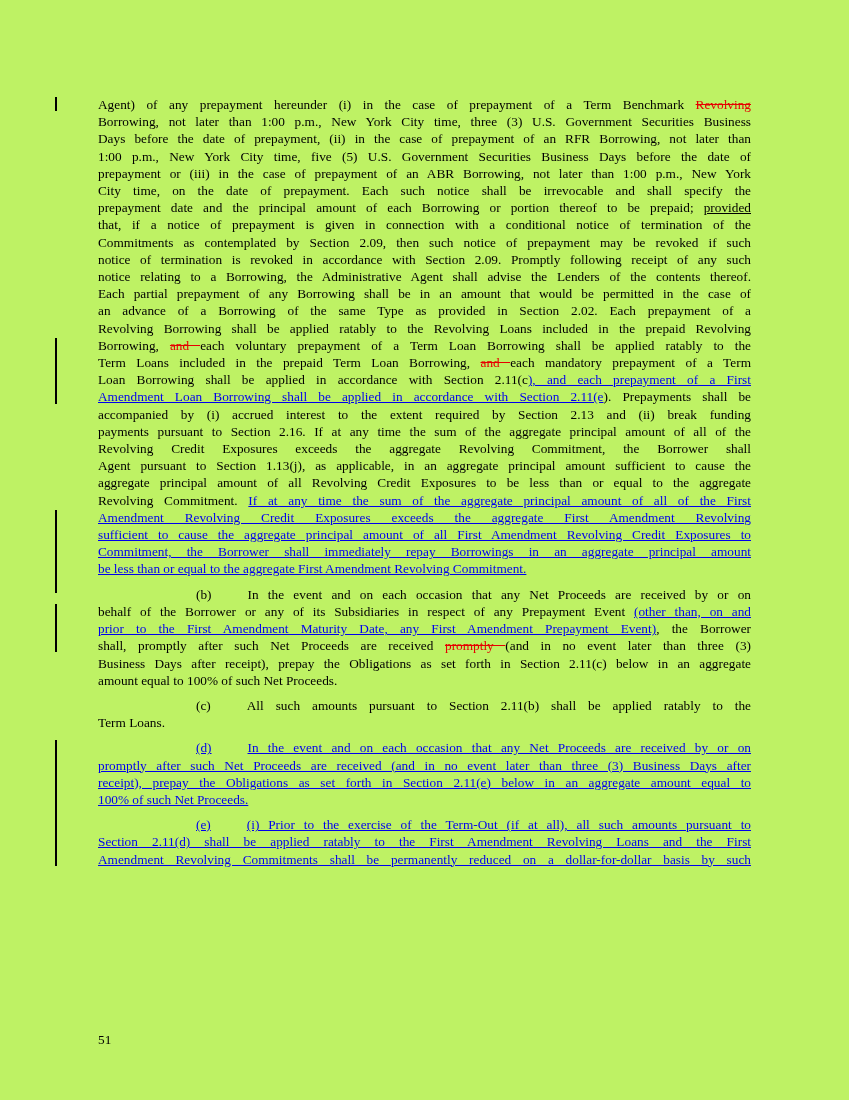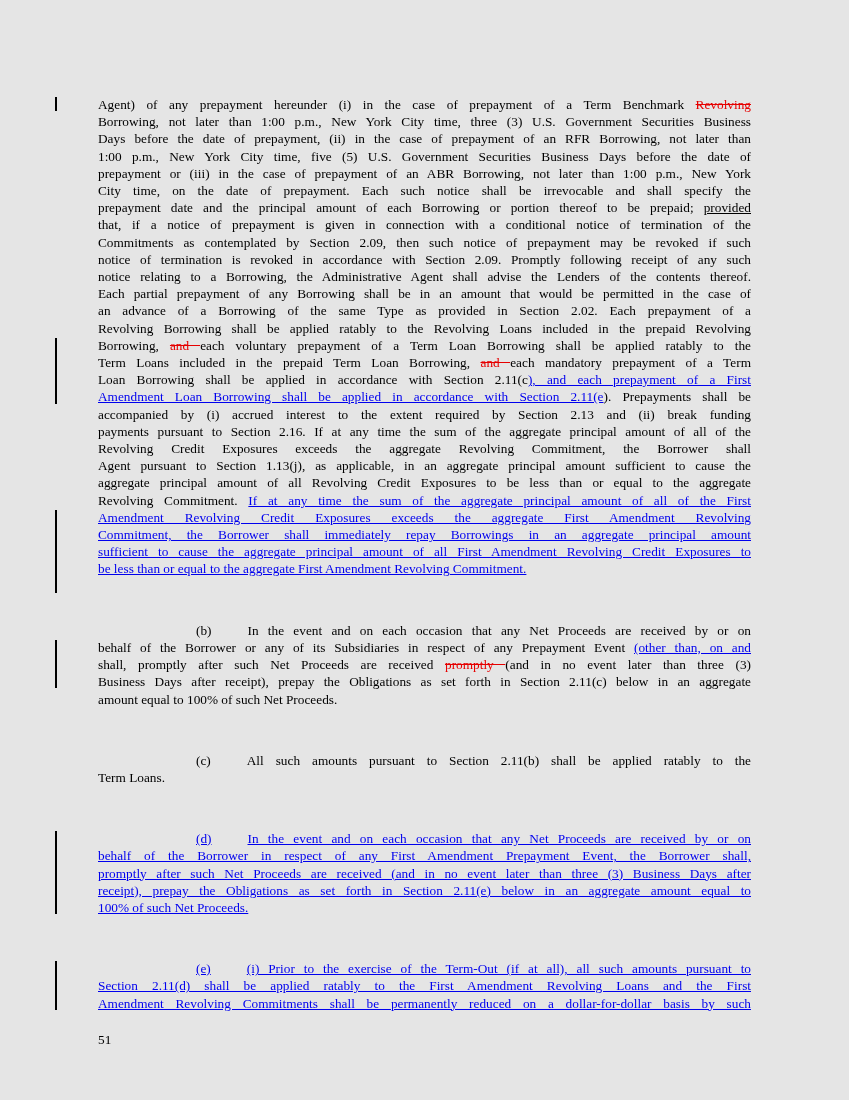--- a/index.html
+++ b/index.html
@@ -2,27 +2,27 @@
 <html><head>
 <meta charset="utf-8">
 <style>
   html, body { margin: 0; padding: 0; }
   body {
     width: 849px; height: 1100px; position: relative;
     background: #ffffff; overflow: hidden;
     font-family: "Liberation Serif", "DejaVu Serif", serif;
     --ins-color: #0000ee; --del-color: #e60000; --bar-color: #000000;
   }
-  .sheet { position: absolute; inset: 0; background: #e5e5e5; }
+  .sheet { position: absolute; inset: 0; background: #bef264; }
   .content {
     position: absolute; left: 98px; top: 96px; width: 653px;
     font-size: 13.3px; line-height: 17.2px; color: #000000;
   }
   .para { position: relative; margin: 0; }
-  .para + .para { margin-top: 44px; }
+  .para + .para { margin-top: 8px; }
   .line { text-align: justify; text-align-last: justify; }
   .line.last { text-align-last: left; }
   .line.indent { padding-left: 98px; }
   .seg-n { color: #000000; }
   .seg-u { color: #000000; text-decoration: underline; }
   .seg-i { color: var(--ins-color); text-decoration: underline; }
   .seg-d { color: var(--del-color); text-decoration: line-through; }
   .tab { display: inline-block; width: 36px; }
   .change-bar {
     position: absolute; left: -43px; width: 2px;
@@ -60,40 +60,40 @@
         <div class="line"><span class="seg-n">Term Loans included in the prepaid Term Loan Borrowing, </span><span class="seg-d">and </span><span class="seg-n">each mandatory prepayment of a Term</span></div>
         <div class="line"><span class="seg-n">Loan Borrowing shall be applied in accordance with Section 2.11(c</span><span class="seg-i">), and each prepayment of a First</span></div>
         <div class="line"><span class="seg-i">Amendment Loan Borrowing shall be applied in accordance with Section 2.11(e</span><span class="seg-n">).  Prepayments shall be</span></div>
         <div class="line"><span class="seg-n">accompanied by (i) accrued interest to the extent required by Section 2.13 and (ii) break funding</span></div>
         <div class="line"><span class="seg-n">payments pursuant to Section 2.16.  If at any time the sum of the aggregate principal amount of all of the</span></div>
         <div class="line"><span class="seg-n">Revolving Credit Exposures exceeds the aggregate Revolving Commitment, the Borrower shall</span></div>
         <div class="line"><span class="seg-n">Agent pursuant to Section 1.13(j), as applicable, in an aggregate principal amount sufficient to cause the</span></div>
         <div class="line"><span class="seg-n">aggregate principal amount of all Revolving Credit Exposures to be less than or equal to the aggregate</span></div>
         <div class="line"><span class="seg-n">Revolving Commitment.  </span><span class="seg-i">If at any time the sum of the aggregate principal amount of all of the First</span></div>
         <div class="line"><span class="seg-i">Amendment Revolving Credit Exposures exceeds the aggregate First Amendment Revolving</span></div>
+        <div class="line"><span class="seg-i">sufficient to cause the aggregate principal amount of all First Amendment Revolving Credit Exposures to</span></div>
         <div class="line"><span class="seg-i">Commitment, the Borrower shall immediately repay Borrowings in an aggregate principal amount</span></div>
-        <div class="line"><span class="seg-i">sufficient to cause the aggregate principal amount of all First Amendment Revolving Credit Exposures to</span></div>
         <div class="line last"><span class="seg-i">be less than or equal to the aggregate First Amendment Revolving Commitment.</span></div>
       </div>
       <div class="para">
         <div class="change-bar" style="top: 18.2px; height: 48.6px;"></div>
         <div class="line indent"><span class="seg-n">(b)</span><span class="tab"></span><span class="seg-n">In the event and on each occasion that any Net Proceeds are received by or on</span></div>
         <div class="line"><span class="seg-n">behalf of the Borrower or any of its Subsidiaries in respect of any Prepayment Event </span><span class="seg-i">(other than, on and</span></div>
+        <div class="line"><span class="seg-i">prior to the First Amendment Maturity Date, any First Amendment Prepayment Event)</span><span class="seg-n">, the Borrower</span></div>
         <div class="line"><span class="seg-n">shall, promptly after such Net Proceeds are received </span><span class="seg-d">promptly </span><span class="seg-n">(and in no event later than three (3)</span></div>
         <div class="line"><span class="seg-n">Business Days after receipt), prepay the Obligations as set forth in Section 2.11(c) below in an aggregate</span></div>
         <div class="line last"><span class="seg-n">amount equal to 100% of such Net Proceeds.</span></div>
       </div>
       <div class="para">
         <div class="line indent"><span class="seg-n">(c)</span><span class="tab"></span><span class="seg-n">All such amounts pursuant to Section 2.11(b) shall be applied ratably to the</span></div>
         <div class="line last"><span class="seg-n">Term Loans.</span></div>
       </div>
       <div class="para">
         <div class="change-bar" style="top: 1px; height: 83px;"></div>
         <div class="line indent"><span class="seg-i">(d)</span><span class="tab"></span><span class="seg-i">In the event and on each occasion that any Net Proceeds are received by or on</span></div>
-        <div class="line"><span class="seg-i">behalf of the Borrower in respect of any First Amendment Prepayment Event, the Borrower shall,</span></div>
         <div class="line"><span class="seg-i">promptly after such Net Proceeds are received (and in no event later than three (3) Business Days after</span></div>
         <div class="line"><span class="seg-i">receipt), prepay the Obligations as set forth in Section 2.11(e) below in an aggregate amount equal to</span></div>
         <div class="line last"><span class="seg-i">100% of such Net Proceeds.</span></div>
       </div>
       <div class="para">
         <div class="change-bar" style="top: 1px; height: 48.6px;"></div>
         <div class="line indent"><span class="seg-i">(e)</span><span class="tab"></span><span class="seg-i">(i) Prior to the exercise of the Term-Out (if at all), all such amounts pursuant to</span></div>
         <div class="line"><span class="seg-i">Section 2.11(d) shall be applied ratably to the First Amendment Revolving Loans and the First</span></div>
         <div class="line"><span class="seg-i">Amendment Revolving Commitments shall be permanently reduced on a dollar-for-dollar basis by such</span></div>
       </div>

